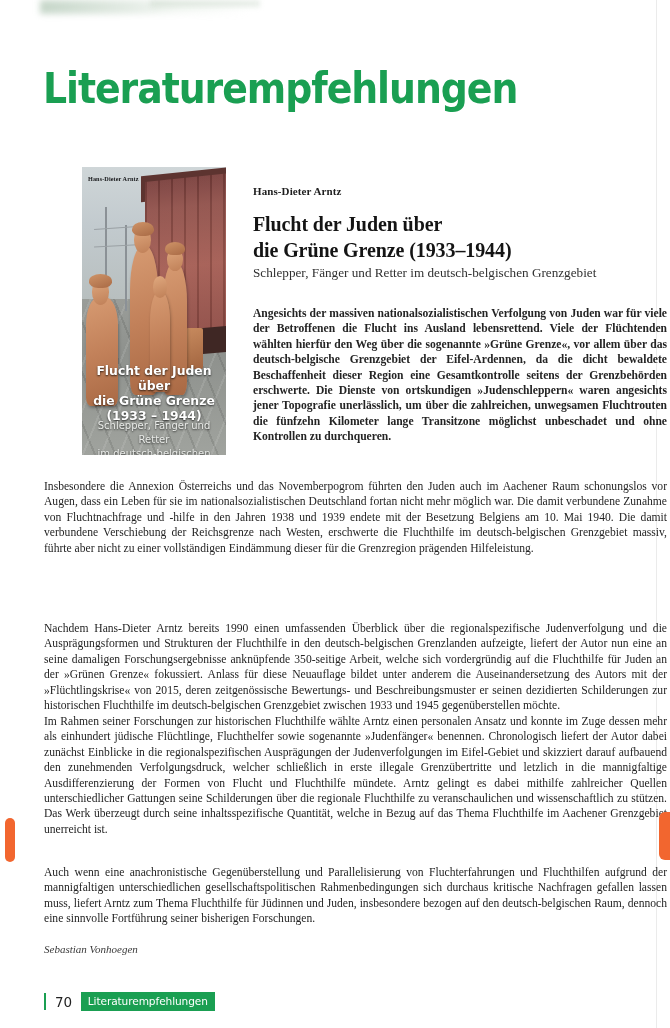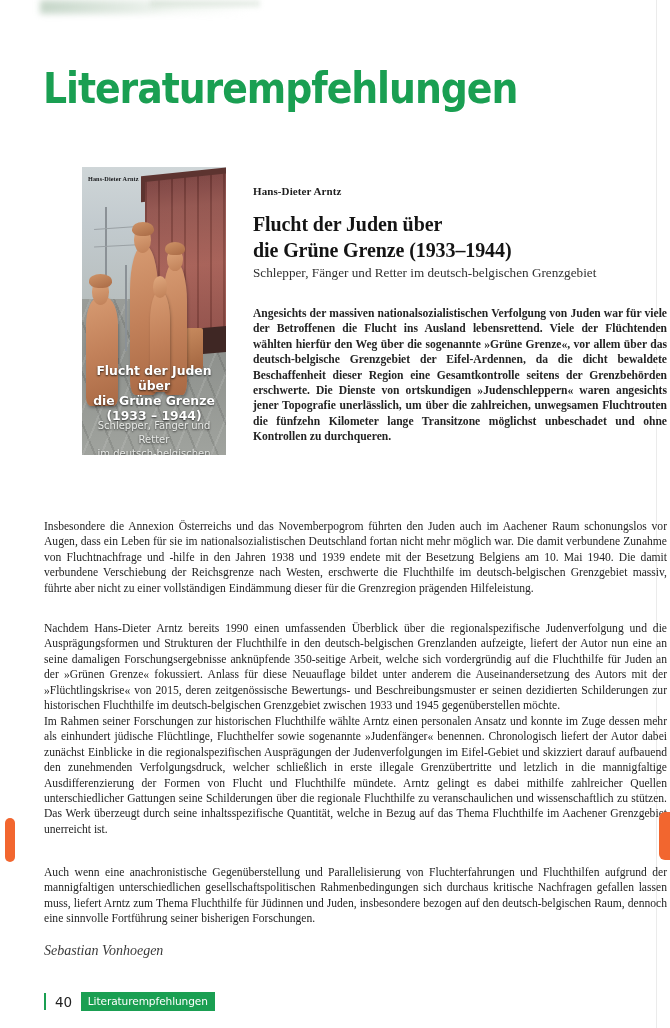--- a/index.html
+++ b/index.html
@@ -245,32 +245,32 @@
     left: 253px;
     top: 306px;
     width: 414px;
     font-weight: bold;
   }
   .p-full {
     left: 44px;
     top: 0;
     width: 623px;
   }
-  .p2 { top: 479px; margin-top: 40px; }
+  .p2 { top: 479px; }
   .p3 { top: 621px; }
   .p4 { top: 714px; }
   .p5 { top: 865px; }
 
   .signature {
     position: absolute;
     left: 44px;
     top: 943px;
     font-family: "Liberation Serif", serif;
     font-style: italic;
-    font-size: 14px;
+    font-size: 11px;
     color: #3a3a3a;
   }
 
   
   .footer {
     position: absolute;
     left: 44px;
     top: 992px;
     display: flex;
     align-items: center;
@@ -380,18 +380,18 @@
 <div class="p-wrap p-intro">Angesichts der massiven nationalsozialistischen Verfolgung von Juden war für viele der Betroffenen die Flucht ins Ausland lebensrettend. Viele der Flüchtenden wählten hierfür den Weg über die sogenannte »Grüne Grenze«, vor allem über das deutsch-belgische Grenzgebiet der Eifel-Ardennen, da die dicht bewaldete Beschaffenheit dieser Region eine Gesamtkontrolle seitens der Grenzbehörden erschwerte. Die Dienste von ortskundigen »Judenschleppern« waren angesichts jener Topografie unerlässlich, um über die zahlreichen, unwegsamen Fluchtrouten die fünfzehn Kilometer lange Transitzone möglichst unbeschadet und ohne Kontrollen zu durchqueren.</div>
 <div class="p-wrap p-full p2">Insbesondere die Annexion Österreichs und das Novemberpogrom führten den Juden auch im Aachener Raum schonungslos vor Augen, dass ein Leben für sie im nationalsozialistischen Deutschland fortan nicht mehr möglich war. Die damit verbundene Zunahme von Fluchtnachfrage und -hilfe in den Jahren 1938 und 1939 endete mit der Besetzung Belgiens am 10. Mai 1940. Die damit verbundene Verschiebung der Reichsgrenze nach Westen, erschwerte die Fluchthilfe im deutsch-belgischen Grenzgebiet massiv, führte aber nicht zu einer vollständigen Eindämmung dieser für die Grenzregion prägenden Hilfeleistung.</div>
 <div class="p-wrap p-full p3">Nachdem Hans-Dieter Arntz bereits 1990 einen umfassenden Überblick über die regionalspezifische Judenverfolgung und die Ausprägungsformen und Strukturen der Fluchthilfe in den deutsch-belgischen Grenzlanden aufzeigte, liefert der Autor nun eine an seine damaligen Forschungsergebnisse anknüpfende 350-seitige Arbeit, welche sich vordergründig auf die Fluchthilfe für Juden an der »Grünen Grenze« fokussiert. Anlass für diese Neuauflage bildet unter anderem die Auseinandersetzung des Autors mit der »Flüchtlingskrise« von 2015, deren zeitgenössische Bewertungs- und Beschreibungsmuster er seinen dezidierten Schilderungen zur historischen Fluchthilfe im deutsch-belgischen Grenzgebiet zwischen 1933 und 1945 gegenüberstellen möchte.</div>
 <div class="p-wrap p-full p4">Im Rahmen seiner Forschungen zur historischen Fluchthilfe wählte Arntz einen personalen Ansatz und konnte im Zuge dessen mehr als einhundert jüdische Flüchtlinge, Fluchthelfer sowie sogenannte »Judenfänger« benennen. Chronologisch liefert der Autor dabei zunächst Einblicke in die regionalspezifischen Ausprägungen der Judenverfolgungen im Eifel-Gebiet und skizziert darauf aufbauend den zunehmenden Verfolgungsdruck, welcher schließlich in erste illegale Grenzübertritte und letzlich in die mannigfaltige Ausdifferenzierung der Formen von Flucht und Fluchthilfe mündete. Arntz gelingt es dabei mithilfe zahlreicher Quellen unterschiedlicher Gattungen seine Schilderungen über die regionale Fluchthilfe zu veranschaulichen und wissenschaftlich zu stützen. Das Werk überzeugt durch seine inhaltsspezifische Quantität, welche in Bezug auf das Thema Fluchthilfe im Aachener Grenzgebiet unerreicht ist.</div>
 <div class="p-wrap p-full p5">Auch wenn eine anachronistische Gegenüberstellung und Parallelisierung von Fluchterfahrungen und Fluchthilfen aufgrund der mannigfaltigen unterschiedlichen gesellschaftspolitischen Rahmenbedingungen sich durchaus kritische Nachfragen gefallen lassen muss, liefert Arntz zum Thema Fluchthilfe für Jüdinnen und Juden, insbesondere bezogen auf den deutsch-belgischen Raum, dennoch eine sinnvolle Fortführung seiner bisherigen Forschungen.</div>
 
 <div class="signature">Sebastian Vonhoegen</div>
 
 <div class="footer">
   <div class="footer-rule"></div>
-  <div class="footer-page">40</div>
+  <div class="footer-page">70</div>
   <div class="footer-badge">Literaturempfehlungen</div>
 </div>
 
 <div class="edge-mark edge-left"></div>
 <div class="edge-mark edge-right"></div>
 
 </body></html>

